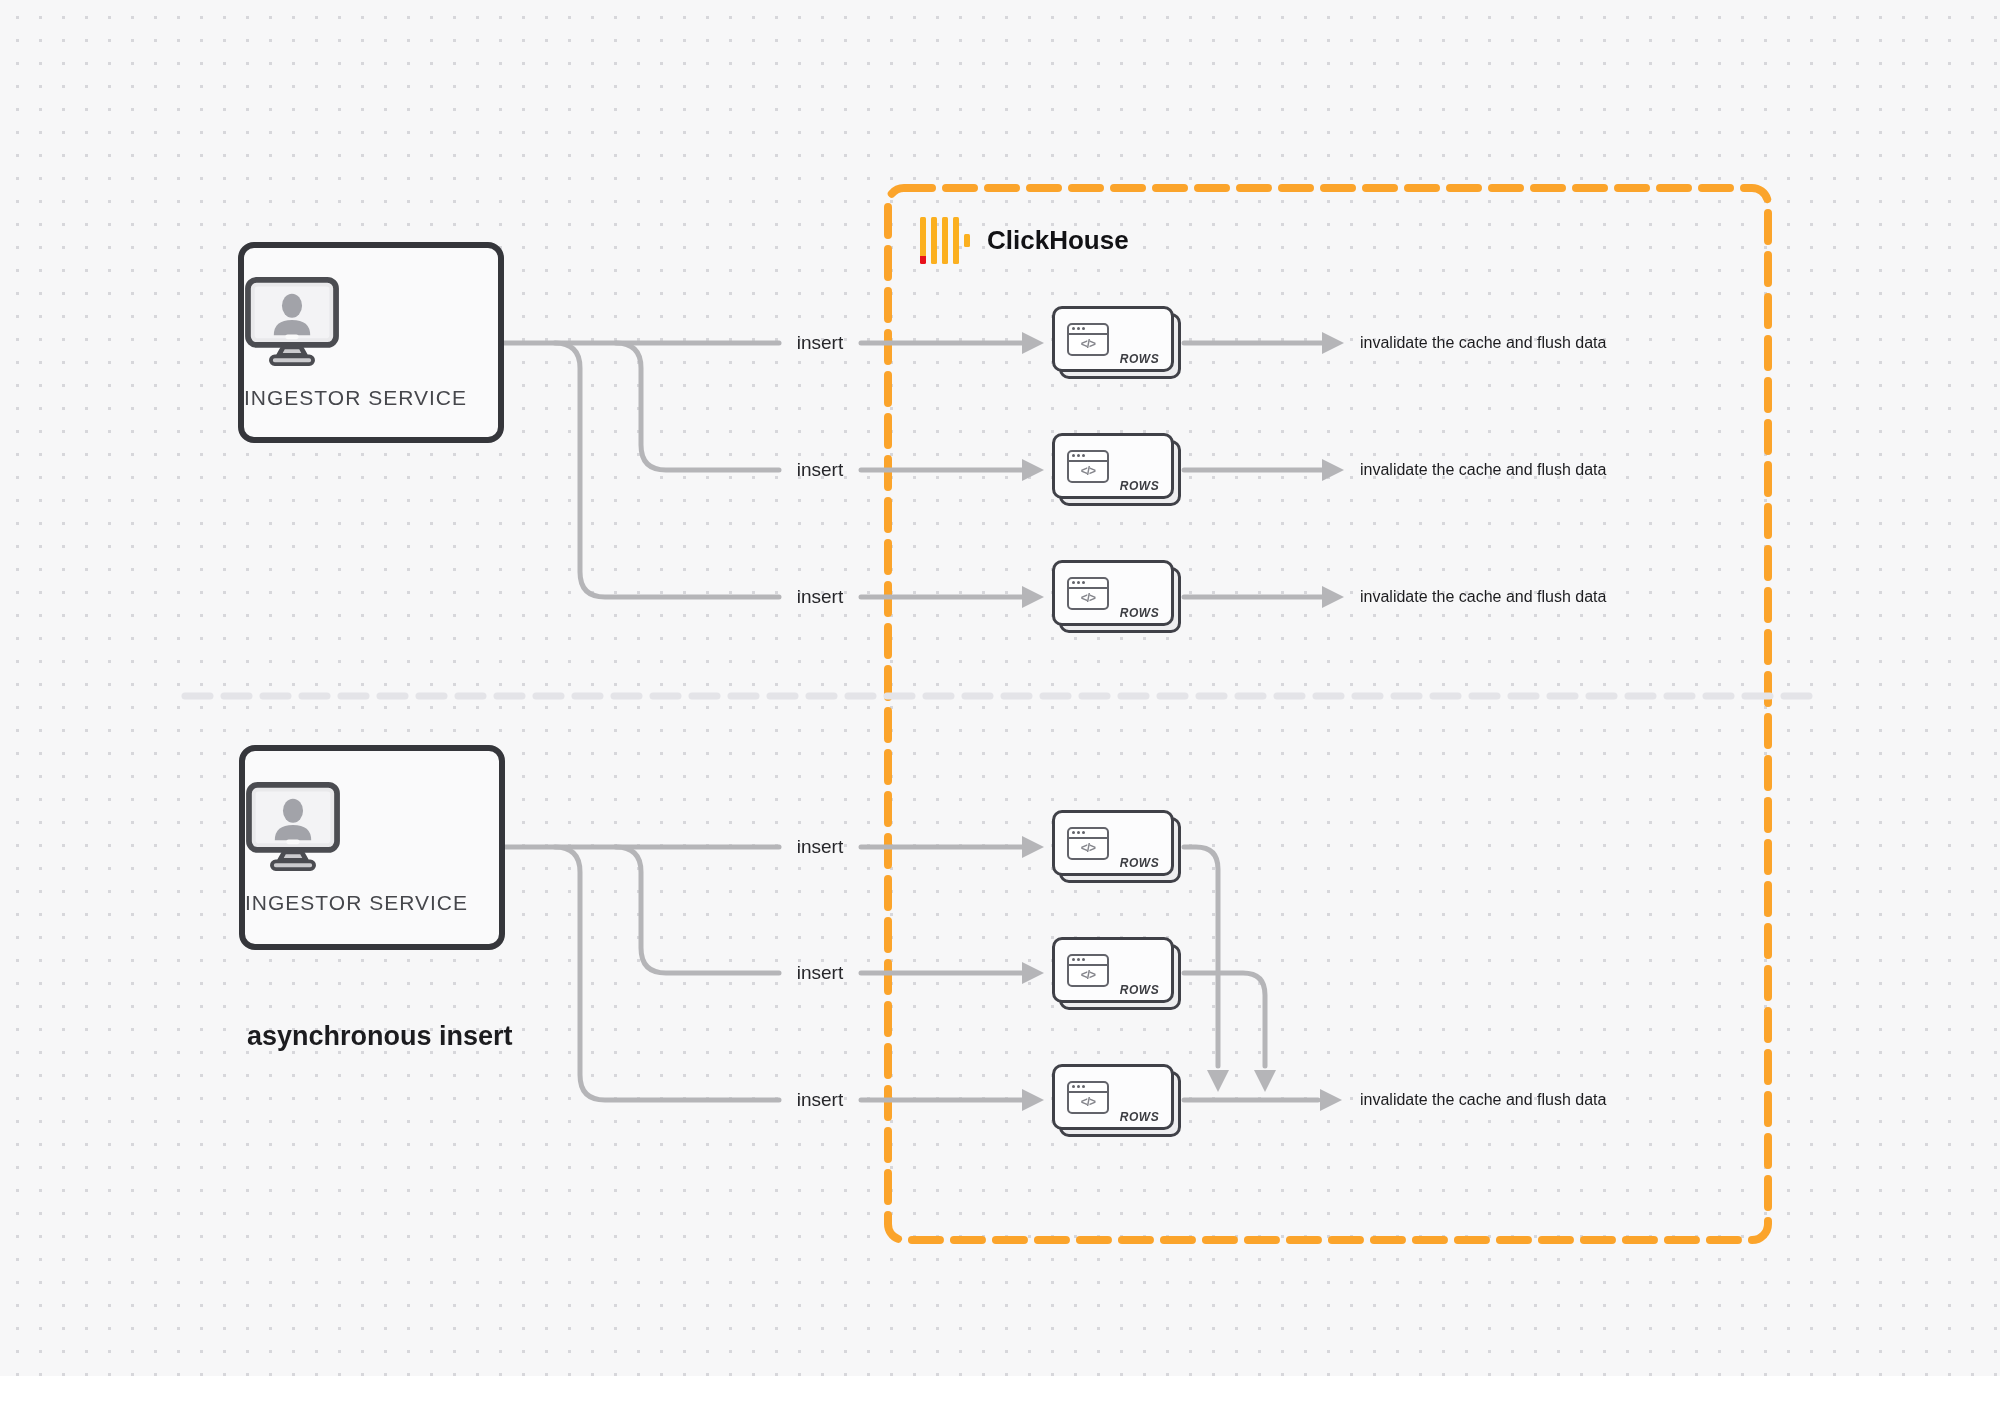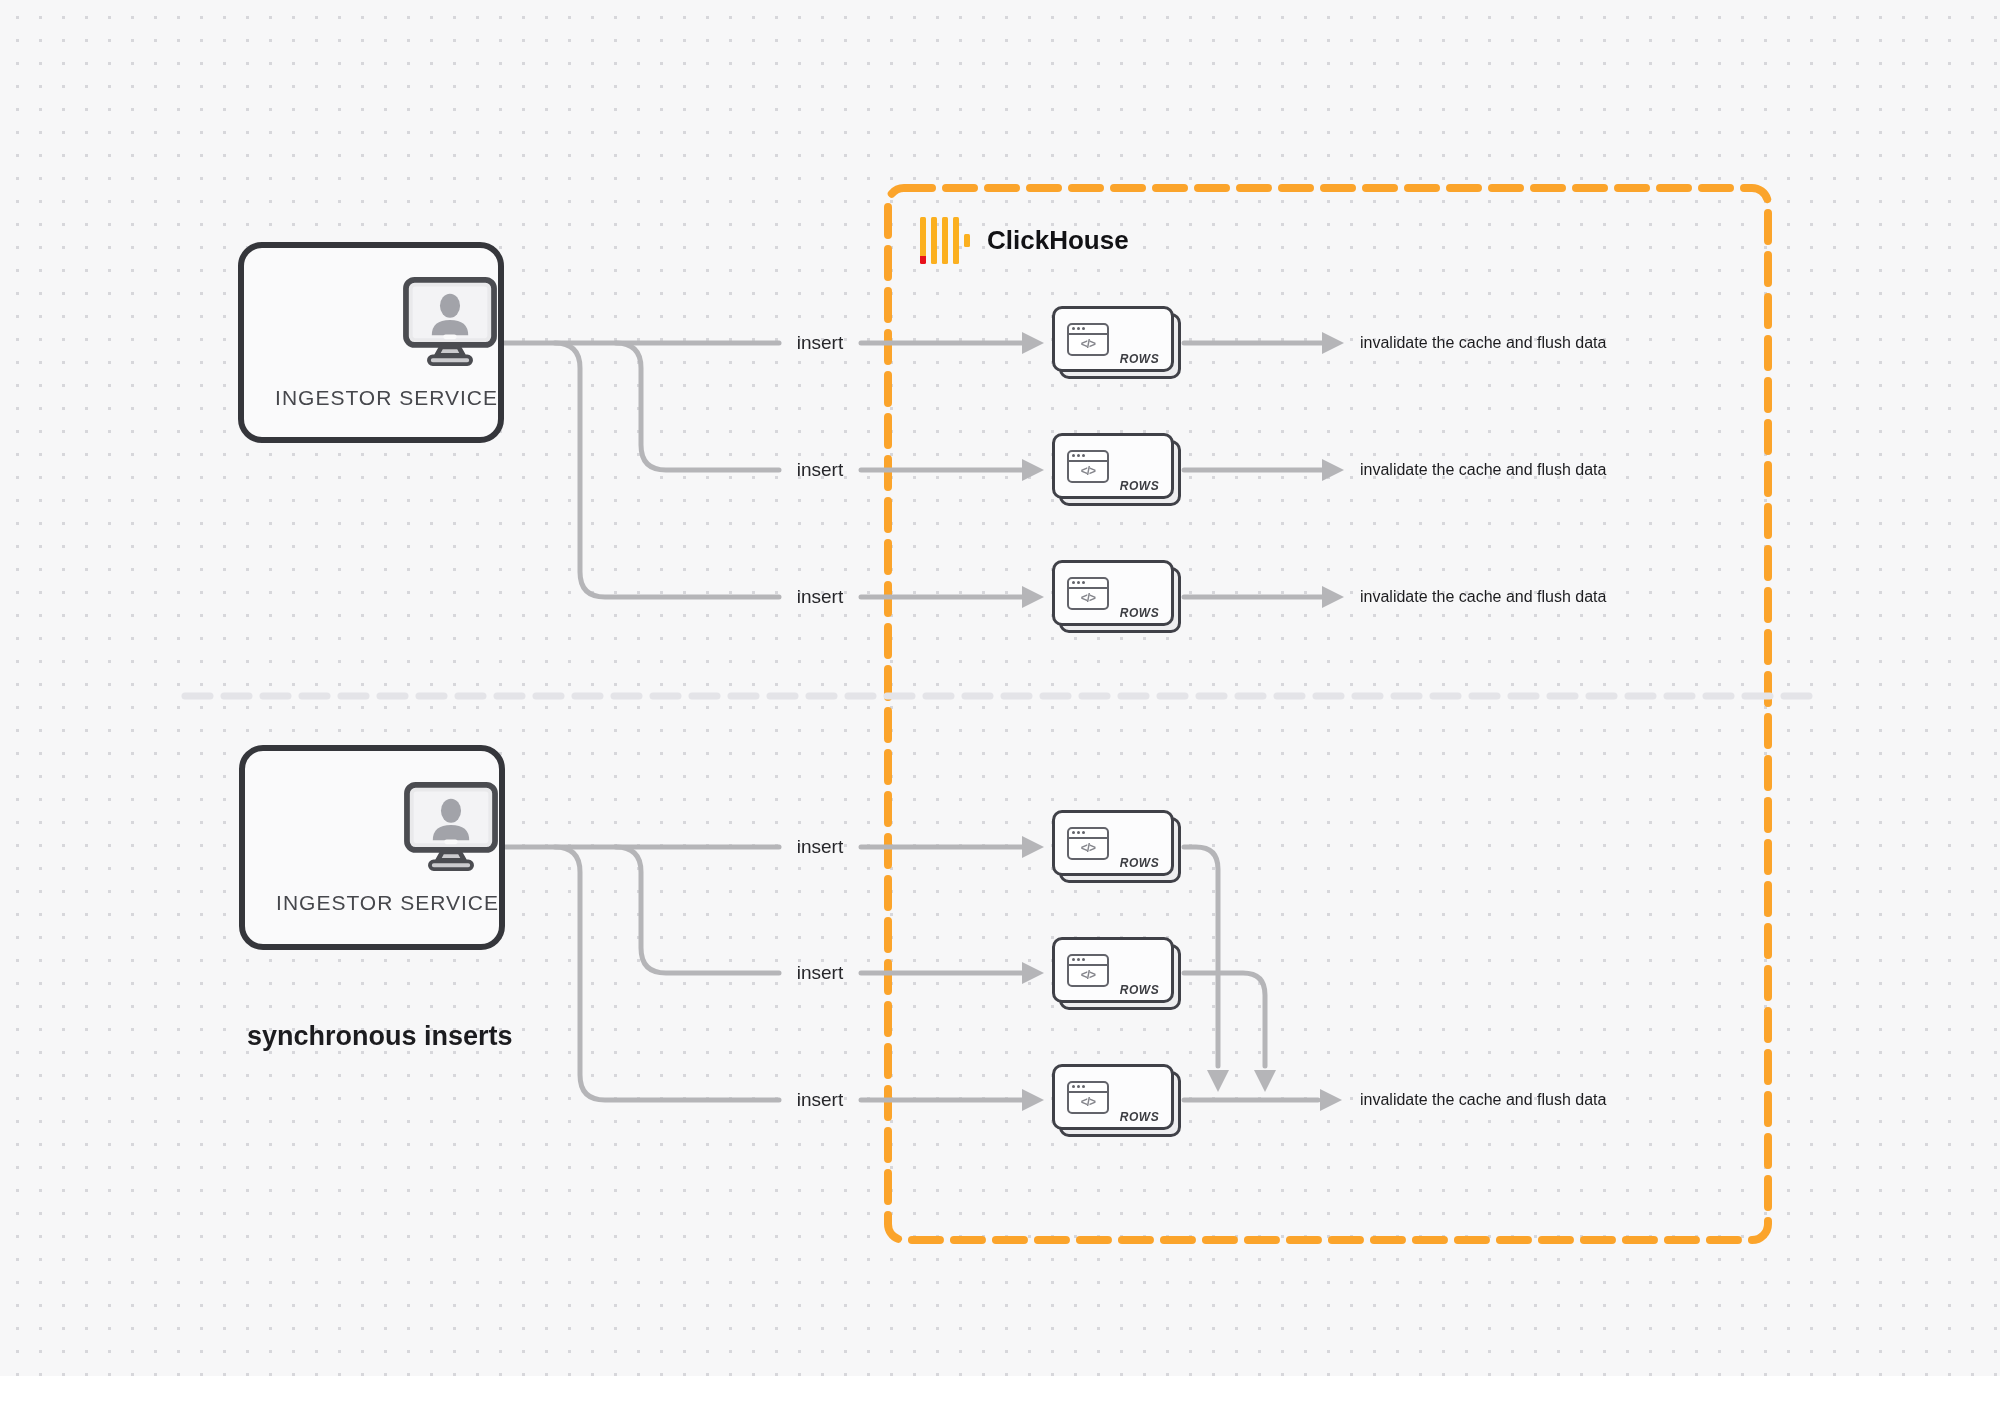--- a/index.html
+++ b/index.html
@@ -17,22 +17,22 @@
   
   .ch-logo{position:absolute;left:920px;top:217px;display:flex;align-items:center;gap:17px;}
   .ch-bars{display:flex;align-items:center;gap:5px;height:47px;}
   .chb{width:6px;height:47px;background:#FBB020;border-radius:1.5px;}
   .chb-red{background:linear-gradient(to bottom,#FBB020 0 39px,#E8111A 39px);}
   .chb-short{height:13px;}
   .ch-name{font-size:26px;font-weight:600;color:#121215;}
 
   
   .ingestor{position:absolute;width:266px;box-sizing:border-box;background:#fafafb;
-    border:6px solid #35363b;border-radius:24px;display:flex;flex-direction:column;
-    align-items:flex-end;justify-content:center;gap:20px;padding-left:8px;}
+    border:6px solid #35363b;border-radius:16px;display:flex;flex-direction:column;
+    align-items:flex-start;justify-content:center;gap:20px;}
   .ingestor-label{font-size:21px;letter-spacing:1px;color:#46474c;white-space:nowrap;}
 
   
   .caption{position:absolute;font-size:27px;font-weight:700;color:#1c1c1f;white-space:nowrap;}
 
   
   .insert{position:absolute;width:126px;text-align:center;font-size:19px;color:#26262a;line-height:34px;}
 
   
   .invalidate{position:absolute;font-size:16px;color:#1c1c1f;line-height:32px;white-space:nowrap;}
@@ -127,21 +127,21 @@
       <rect x="11" y="11" width="78" height="54" rx="3" fill="#f3f3f5"></rect>
       <ellipse cx="50" cy="31" rx="10.5" ry="12.5" fill="#a2a3a9"></ellipse>
       <path d="M31 62 Q31 46 50 46 Q69 46 69 62 Z" fill="#a2a3a9"></path>
       <rect x="43" y="61" width="14" height="5" rx="2.5" fill="#fafafa"></rect>
       <path d="M41 74 L59 74 L64 83 L36 83 Z" fill="#cbcbce" stroke="#4b4c51" stroke-width="5" stroke-linejoin="round"></path>
       <rect x="28" y="84" width="44" height="8" rx="4" fill="#cbcbce" stroke="#4b4c51" stroke-width="4"></rect>
     </svg>
     <div class="ingestor-label">INGESTOR SERVICE</div>
   </div>
 
-  <div class="caption" style="left:247px;top:1021px;">synchronous inserts</div>
+  <div class="caption" style="left:247px;top:1021px;">asynchronous insert</div>
 
   <div class="insert" style="left:757px;top:326px;">insert</div>
   <div class="insert" style="left:757px;top:453px;">insert</div>
   <div class="insert" style="left:757px;top:580px;">insert</div>
   <div class="insert" style="left:757px;top:830px;">insert</div>
   <div class="insert" style="left:757px;top:956px;">insert</div>
   <div class="insert" style="left:757px;top:1083px;">insert</div>
 
   <div class="rows-card" style="left:1052px;top:306px;">
     <div class="rc-shadow"></div>

